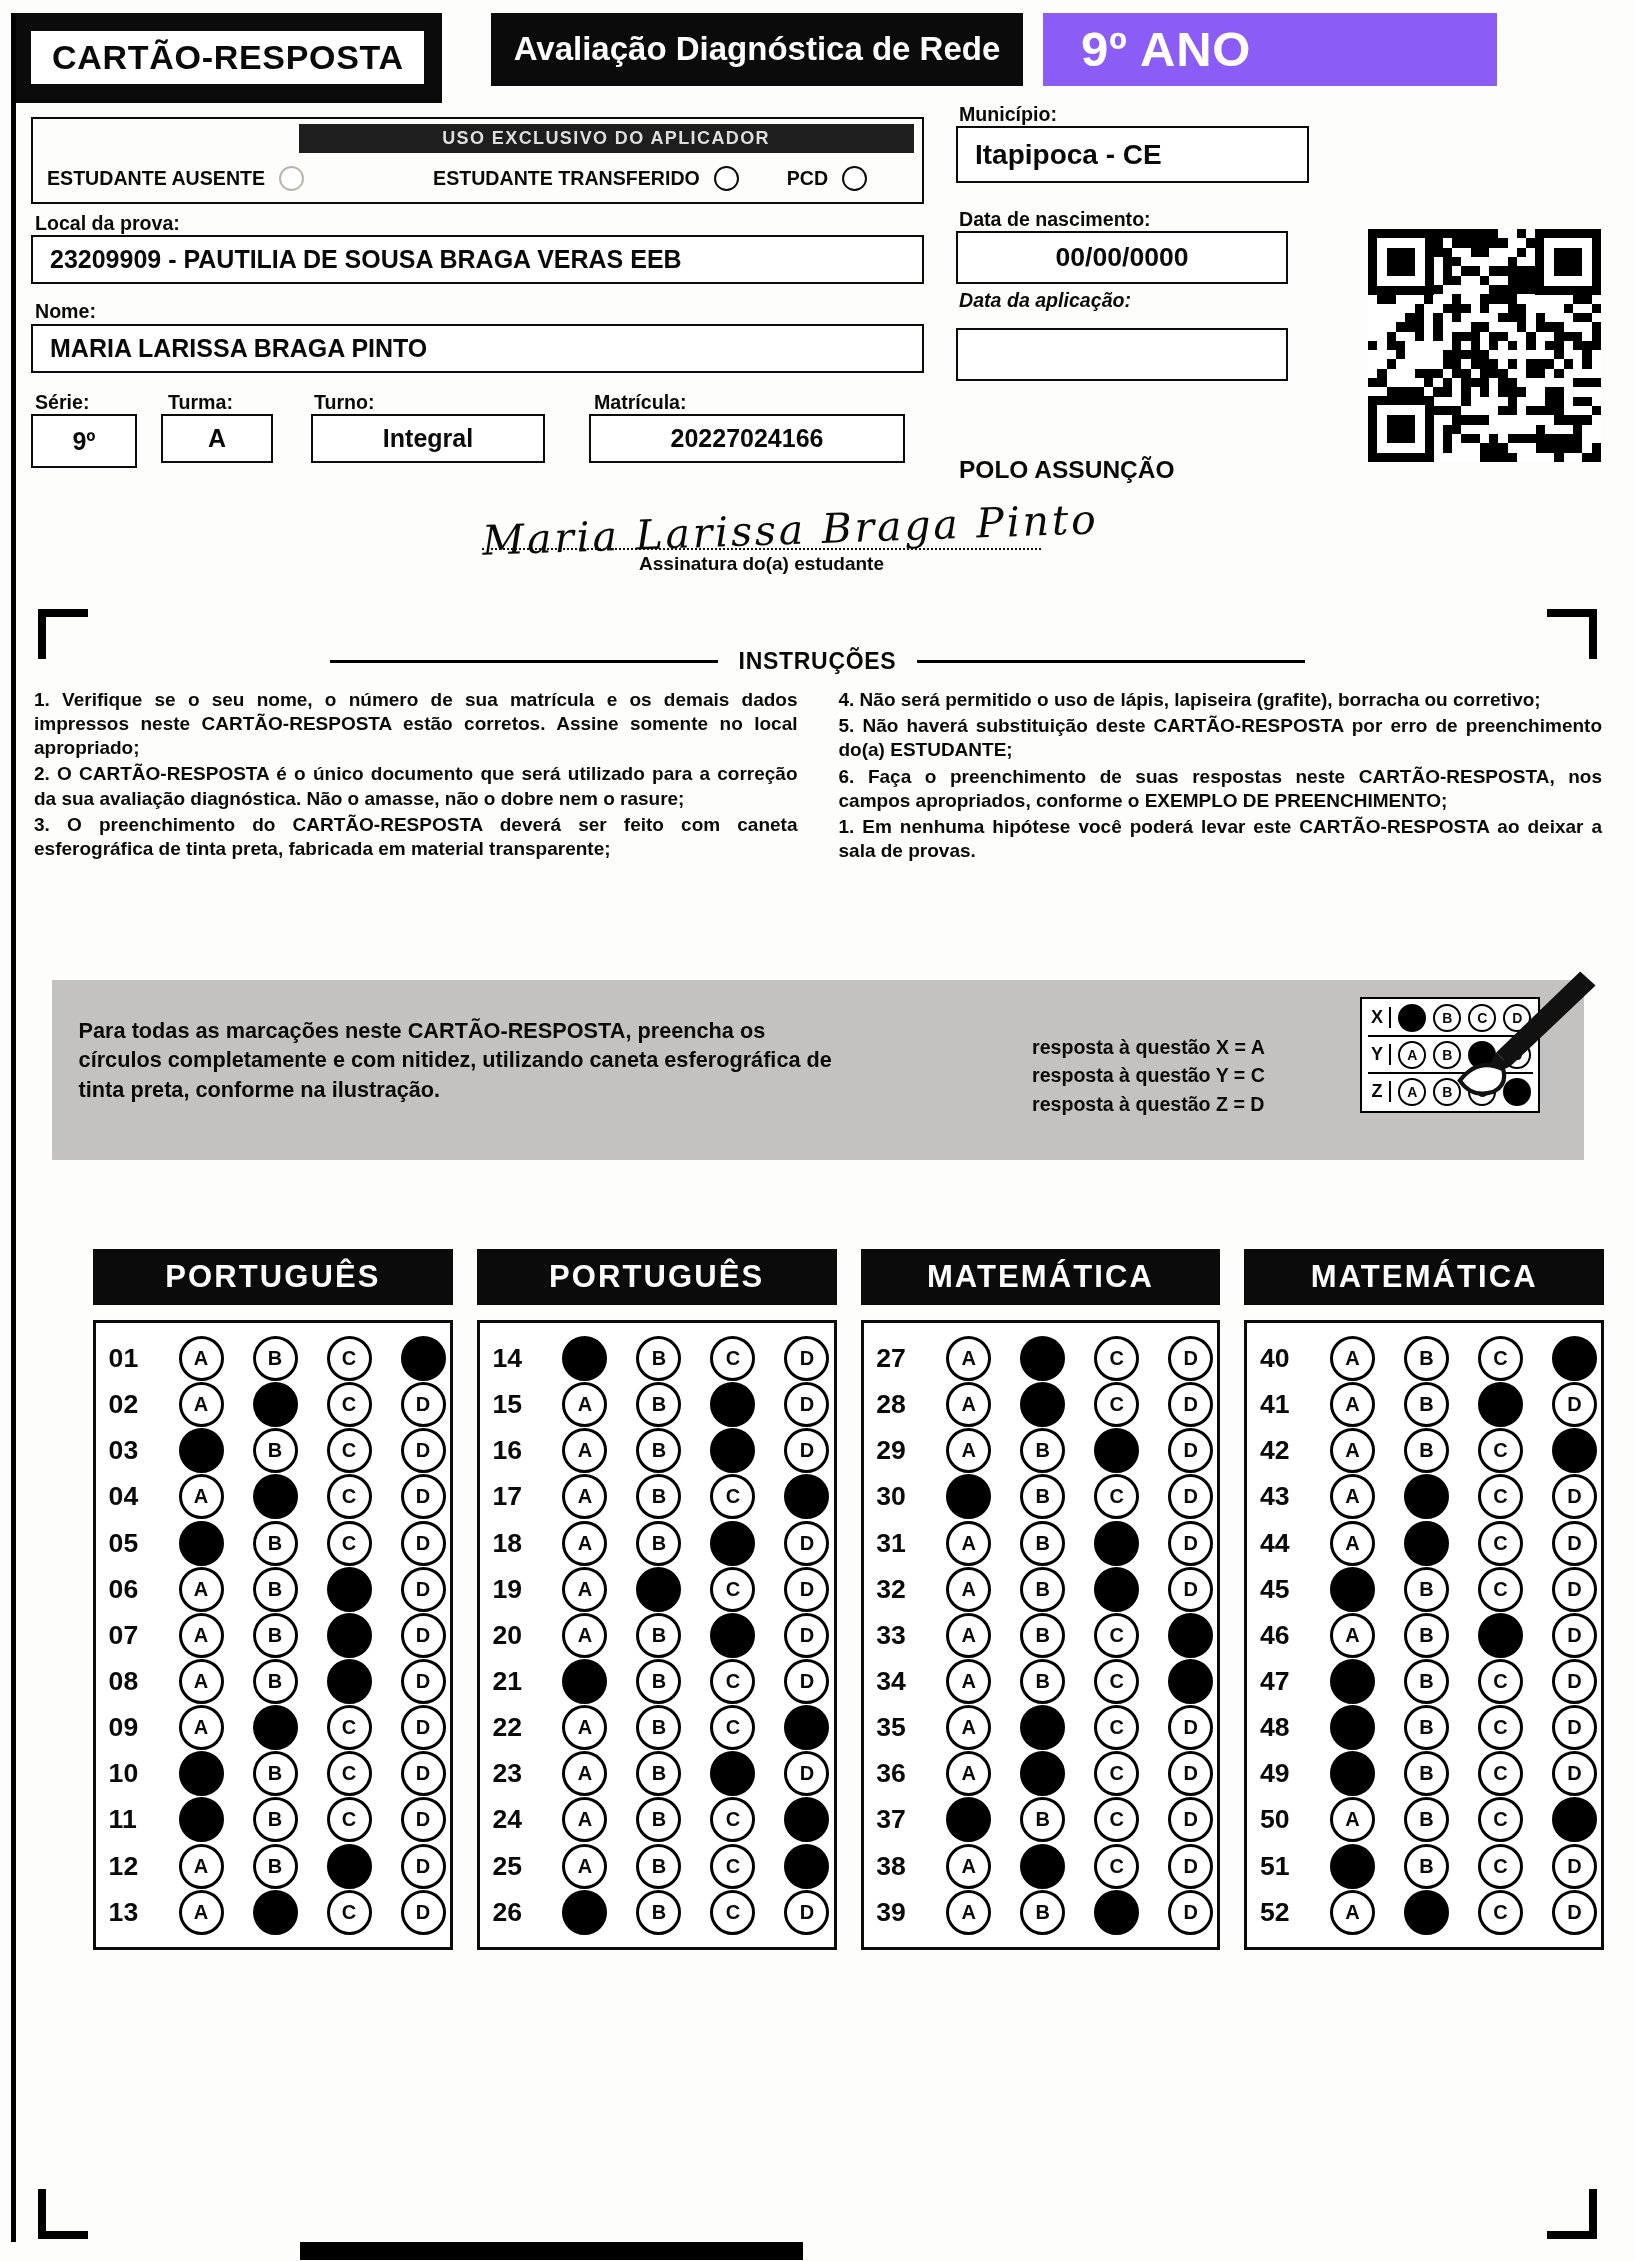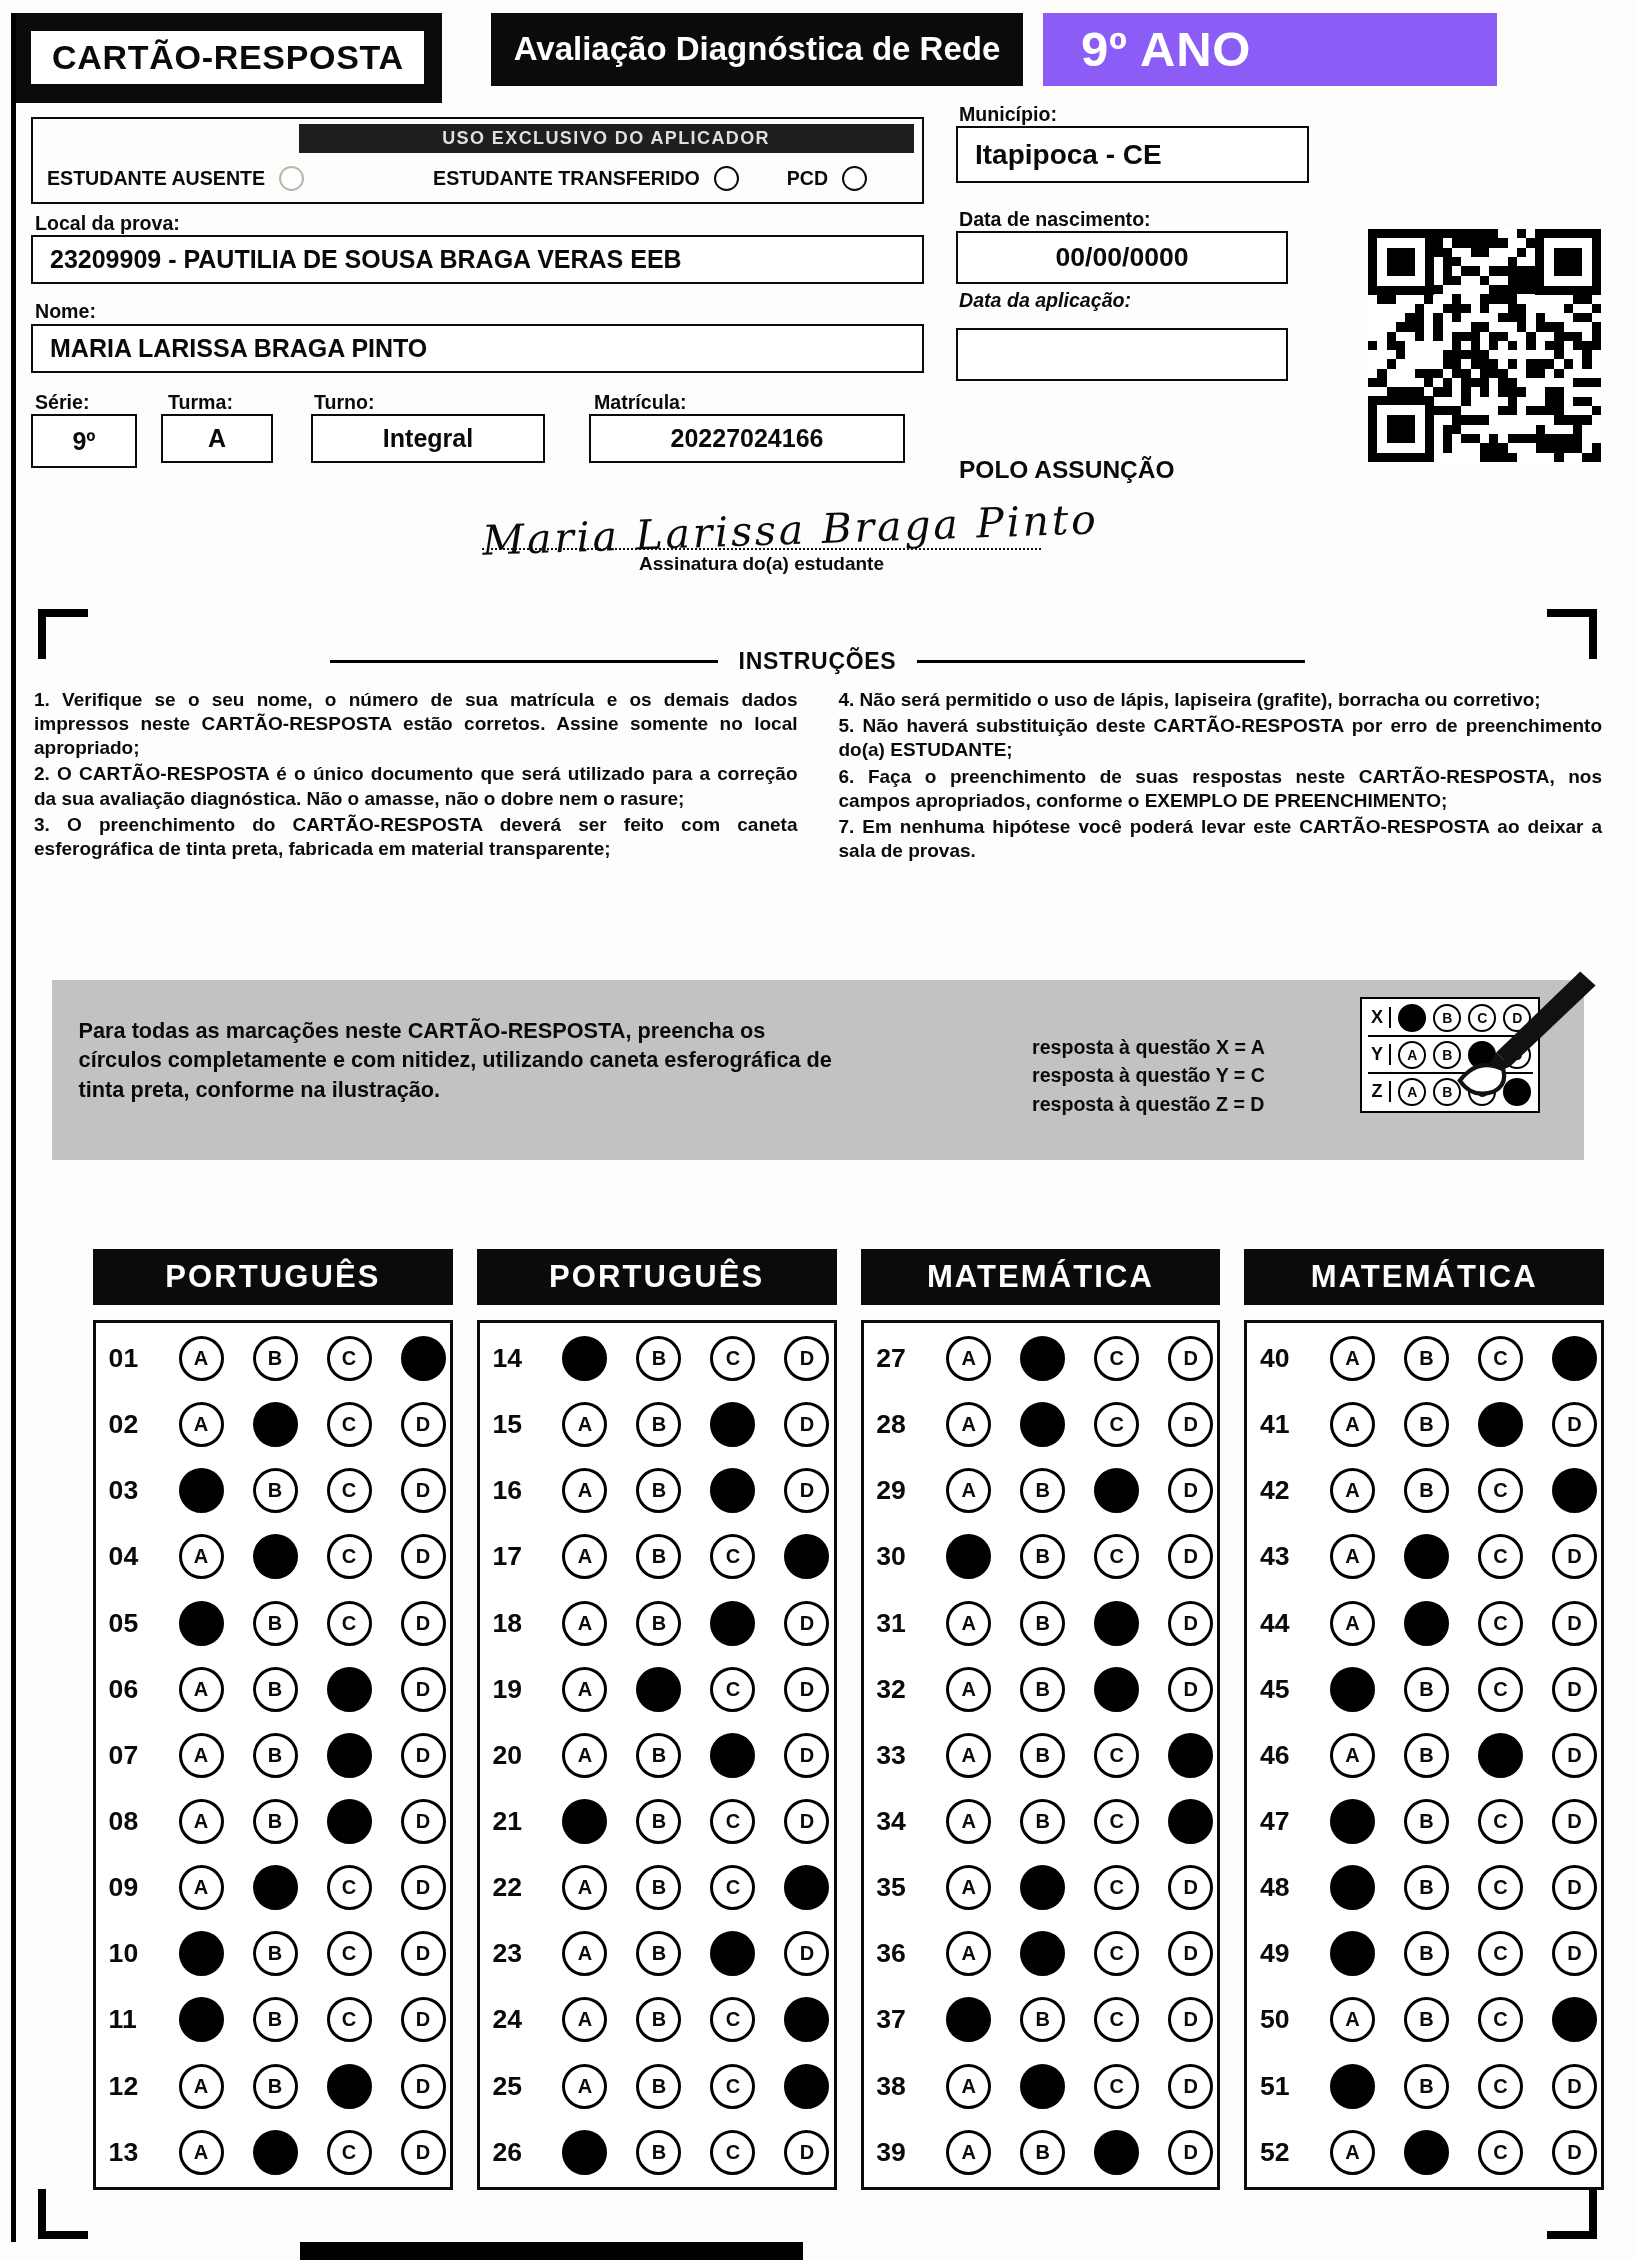--- a/index.html
+++ b/index.html
@@ -82,21 +82,21 @@
   .bubble{width:28px;height:28px;border:2.1px solid #000;border-radius:50%;display:inline-flex;
           align-items:center;justify-content:center;font-size:14px;font-weight:700;background:#fff;flex:0 0 auto;}
   .bubble.filled{background:#000;border-color:#000;color:transparent;}
   .pen-svg{position:absolute;left:1398px;top:-9.8px;width:147px;height:126px;z-index:3;}
 
   
   .answers{position:absolute;left:93px;top:1249px;width:1502px;display:flex;gap:24px;}
   .ans-col{flex:1;display:flex;flex-direction:column;}
   .ans-head{height:56px;background:#0b0b0b;color:#fff;display:flex;align-items:center;justify-content:center;
             font-size:31px;font-weight:700;letter-spacing:2.1px;}
-  .ans-box{margin-top:15.4px;border:3.5px solid #0b0b0b;height:870px;padding:12.6px 4.2px 12.6px 12.6px;
+  .ans-box{margin-top:15.4px;border:3.5px solid #0b0b0b;height:630px;padding:12.6px 4.2px 12.6px 12.6px;
            display:flex;flex-direction:column;justify-content:space-between;background:#fff;}
   .ans-row{display:flex;align-items:center;gap:29px;}
   .ans-num{width:41px;font-size:26.6px;font-weight:700;flex:0 0 auto;}
   .ans-row .bubble{width:45px;height:45px;border-width:3.5px;font-size:20px;}
 </style>
 </head>
 <body>
 
 <div class="page">
 
@@ -803,21 +803,21 @@
   <div class="instr-cols">
     <div class="instr-col">
         <p class="instr-item">1. Verifique se o seu nome, o número de sua matrícula e os demais dados impressos neste CARTÃO-RESPOSTA estão corretos. Assine somente no local apropriado;</p>
         <p class="instr-item">2. O CARTÃO-RESPOSTA é o único documento que será utilizado para a correção da sua avaliação diagnóstica. Não o amasse, não o dobre nem o rasure;</p>
         <p class="instr-item">3. O preenchimento do CARTÃO-RESPOSTA deverá ser feito com caneta esferográfica de tinta preta, fabricada em material transparente;</p>
       </div>
     <div class="instr-col">
         <p class="instr-item">4. Não será permitido o uso de lápis, lapiseira (grafite), borracha ou corretivo;</p>
         <p class="instr-item">5. Não haverá substituição deste CARTÃO-RESPOSTA por erro de preenchimento do(a) ESTUDANTE;</p>
         <p class="instr-item">6. Faça o preenchimento de suas respostas neste CARTÃO-RESPOSTA, nos campos apropriados, conforme o EXEMPLO DE PREENCHIMENTO;</p>
-        <p class="instr-item">7. Em nenhuma hipótese você poderá levar este CARTÃO-RESPOSTA ao deixar a sala de provas.</p>
+        <p class="instr-item">1. Em nenhuma hipótese você poderá levar este CARTÃO-RESPOSTA ao deixar a sala de provas.</p>
       </div>
   </div>
 
   <div class="example-box">
     <div class="example-text">Para todas as marcações neste CARTÃO-RESPOSTA, preencha os círculos completamente e com nitidez, utilizando caneta esferográfica de tinta preta, conforme na ilustração.</div>
     <div class="example-legend">
         <div class="legend-line">resposta à questão X = A</div>
         <div class="legend-line">resposta à questão Y = C</div>
         <div class="legend-line">resposta à questão Z = D</div>
       </div>

